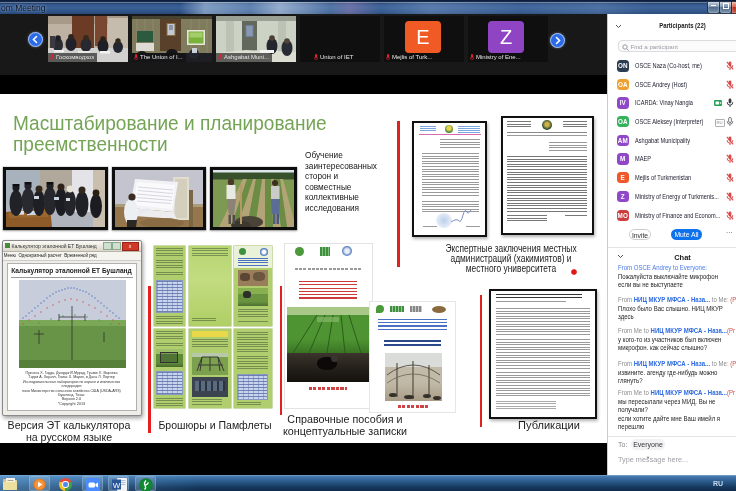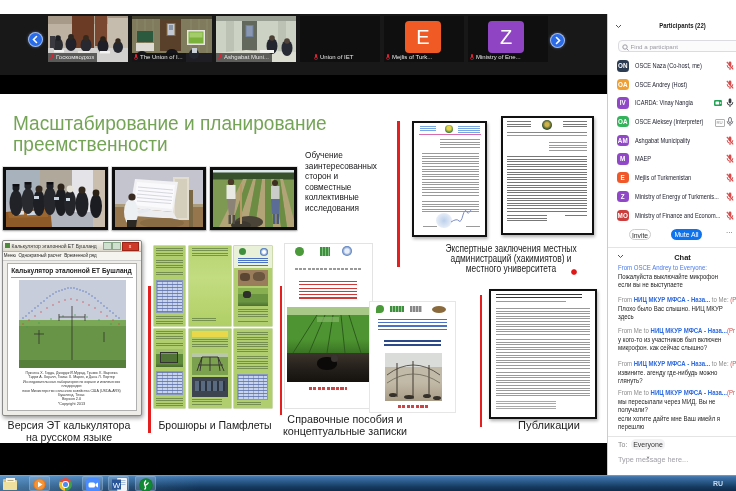--- a/index.html
+++ b/index.html
@@ -51,20 +51,30 @@
 .sname{color:#2d6ae0;font-weight:700;}
 .spriv{color:#d05050;}
 
 #taskbar{left:0;top:475px;width:736px;height:16px;background:linear-gradient(180deg,#8ab2d4 0,#4a7fb2 1px,#3a6ea4 3px,#24527f 8px,#163a60 12px,#0e2c4a 16px);}
 #taskbar:before{content:"";position:absolute;left:0;top:0;width:200px;height:16px;background:linear-gradient(90deg,rgba(120,180,230,.5),rgba(120,180,230,0));}
 .tbhl{position:absolute;top:1px;width:21px;height:15px;background:rgba(255,255,255,.16);border:1px solid rgba(160,200,240,.35);border-radius:2px;box-sizing:border-box;}
 </style></head>
 <body>
 <div id="root">
 
+ <div id="titlebar" class="abs">
+      <div class="streaks abs"></div>
+      <div class="topline abs"></div>
+   <div id="tbtext" class="abs">om Meeting</div>
+   <div id="btnmin" class="abs wbtn"></div>
+      <div id="btnmax" class="abs wbtn"></div>
+      <div id="btnclose" class="abs wbtn"></div>
+   <div class="glyph" style="left:711px;top:4.5px;width:5px;height:1.5px;background:#fff;"></div>
+   <div class="glyph" style="left:723px;top:3px;width:4px;height:4px;border:1px solid #fff;background:transparent;"></div>
+ </div>
 
  <div id="strip" class="abs">
    <div class="navbtn abs" style="left:28px;top:18px;">
         <svg width="13" height="13" style="position:absolute;left:0;top:0;">
           <polyline points="7.5,3.5 4.5,6.5 7.5,9.5" stroke="#fff" stroke-width="1.6" fill="none" stroke-linecap="round"></polyline>
         </svg>
       </div>
    <div class="navbtn abs" style="left:550px;top:19px;">
         <svg width="13" height="13" style="position:absolute;left:0;top:0;">
           <polyline points="5.5,3.5 8.5,6.5 5.5,9.5" stroke="#fff" stroke-width="1.6" fill="none" stroke-linecap="round"></polyline>

